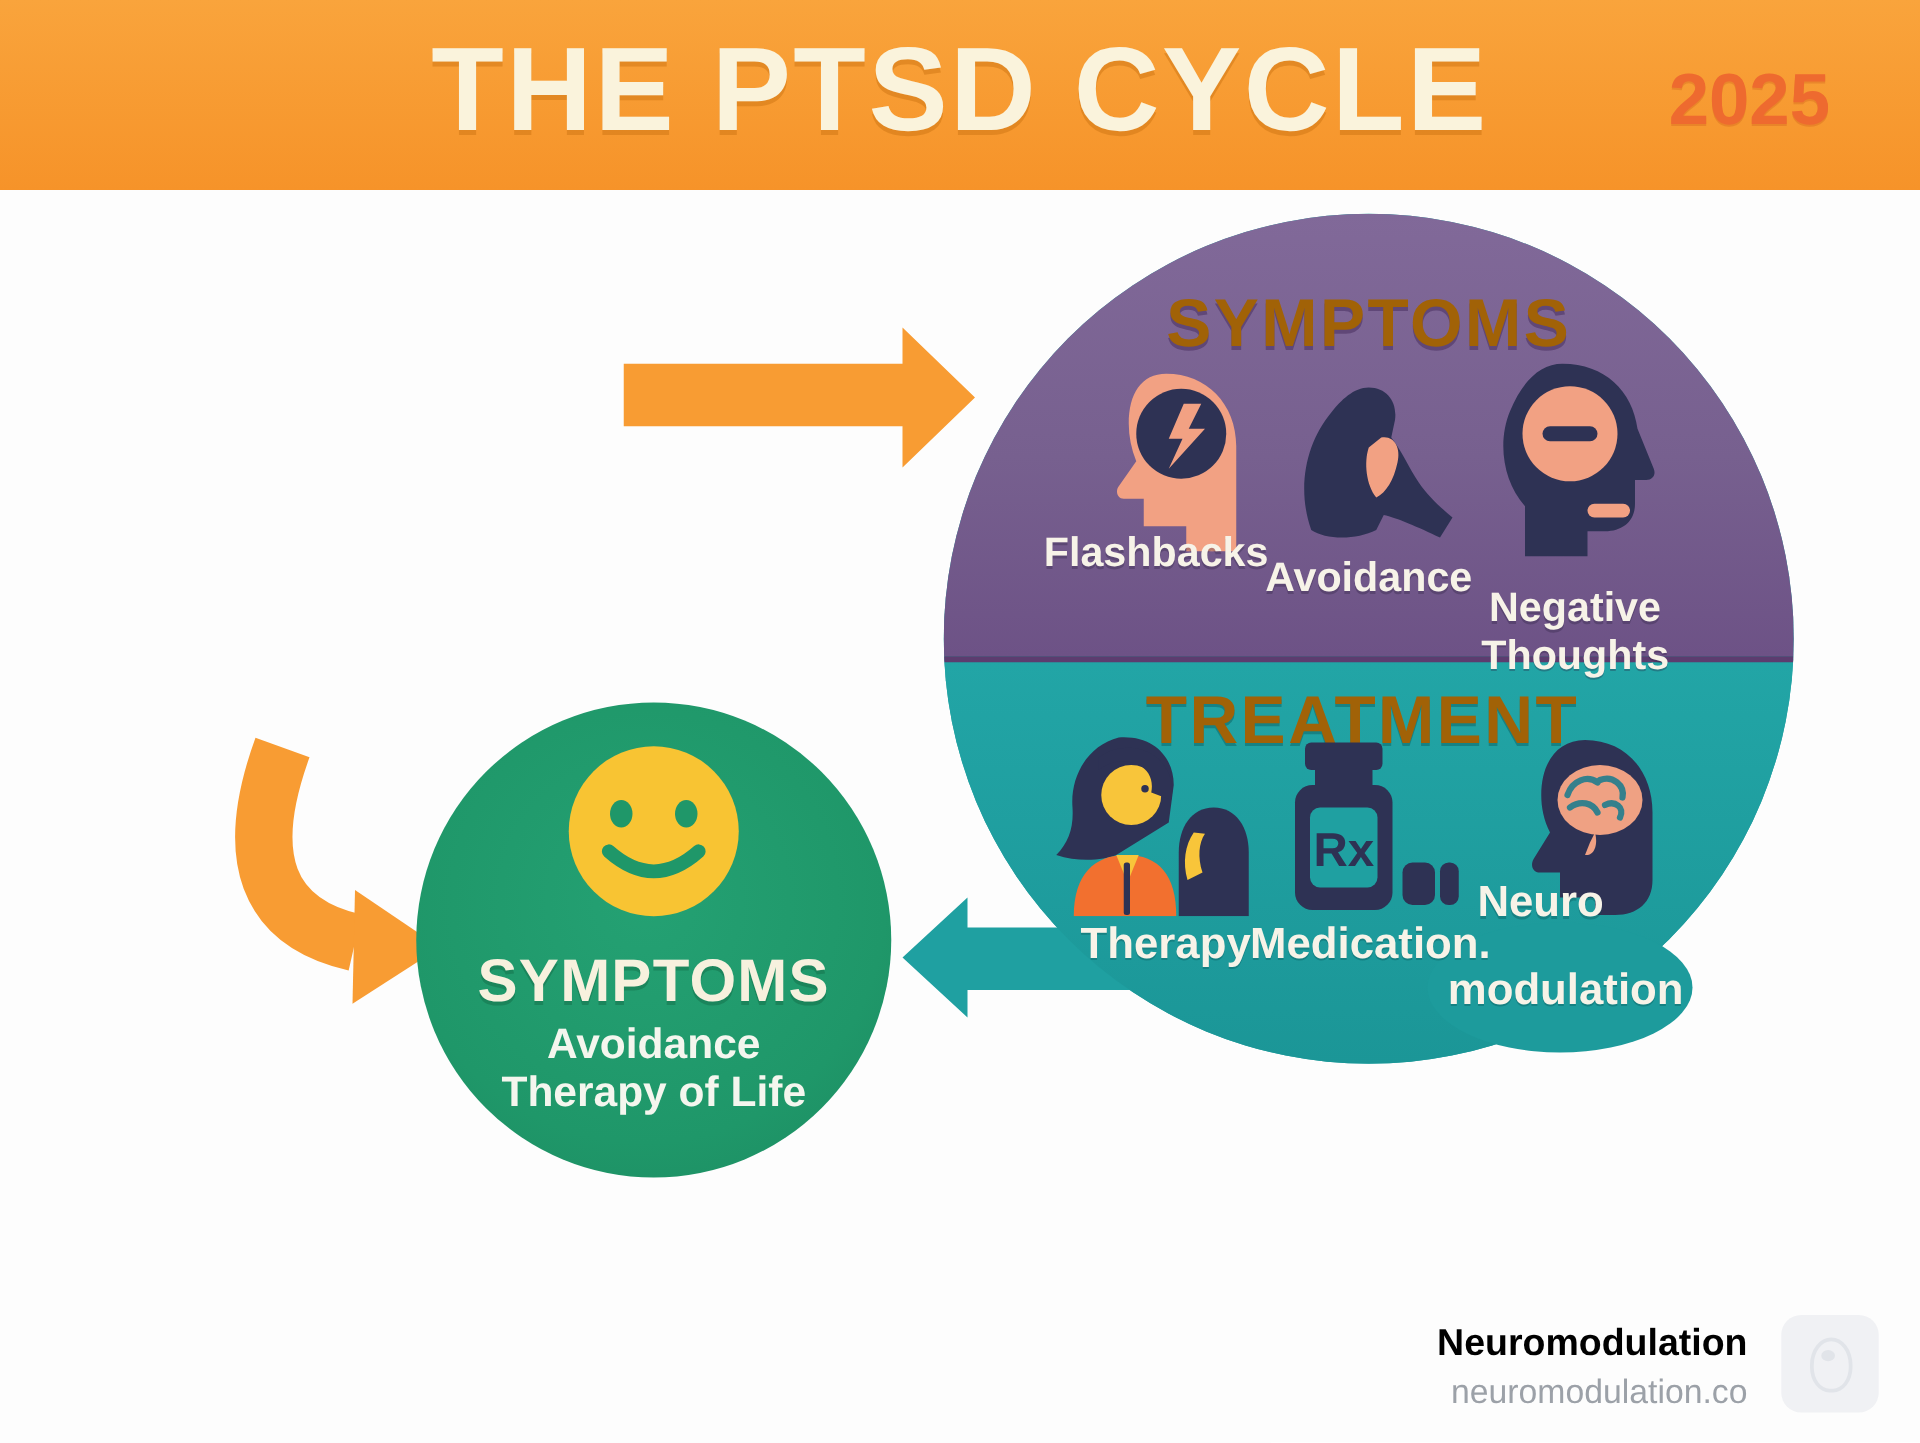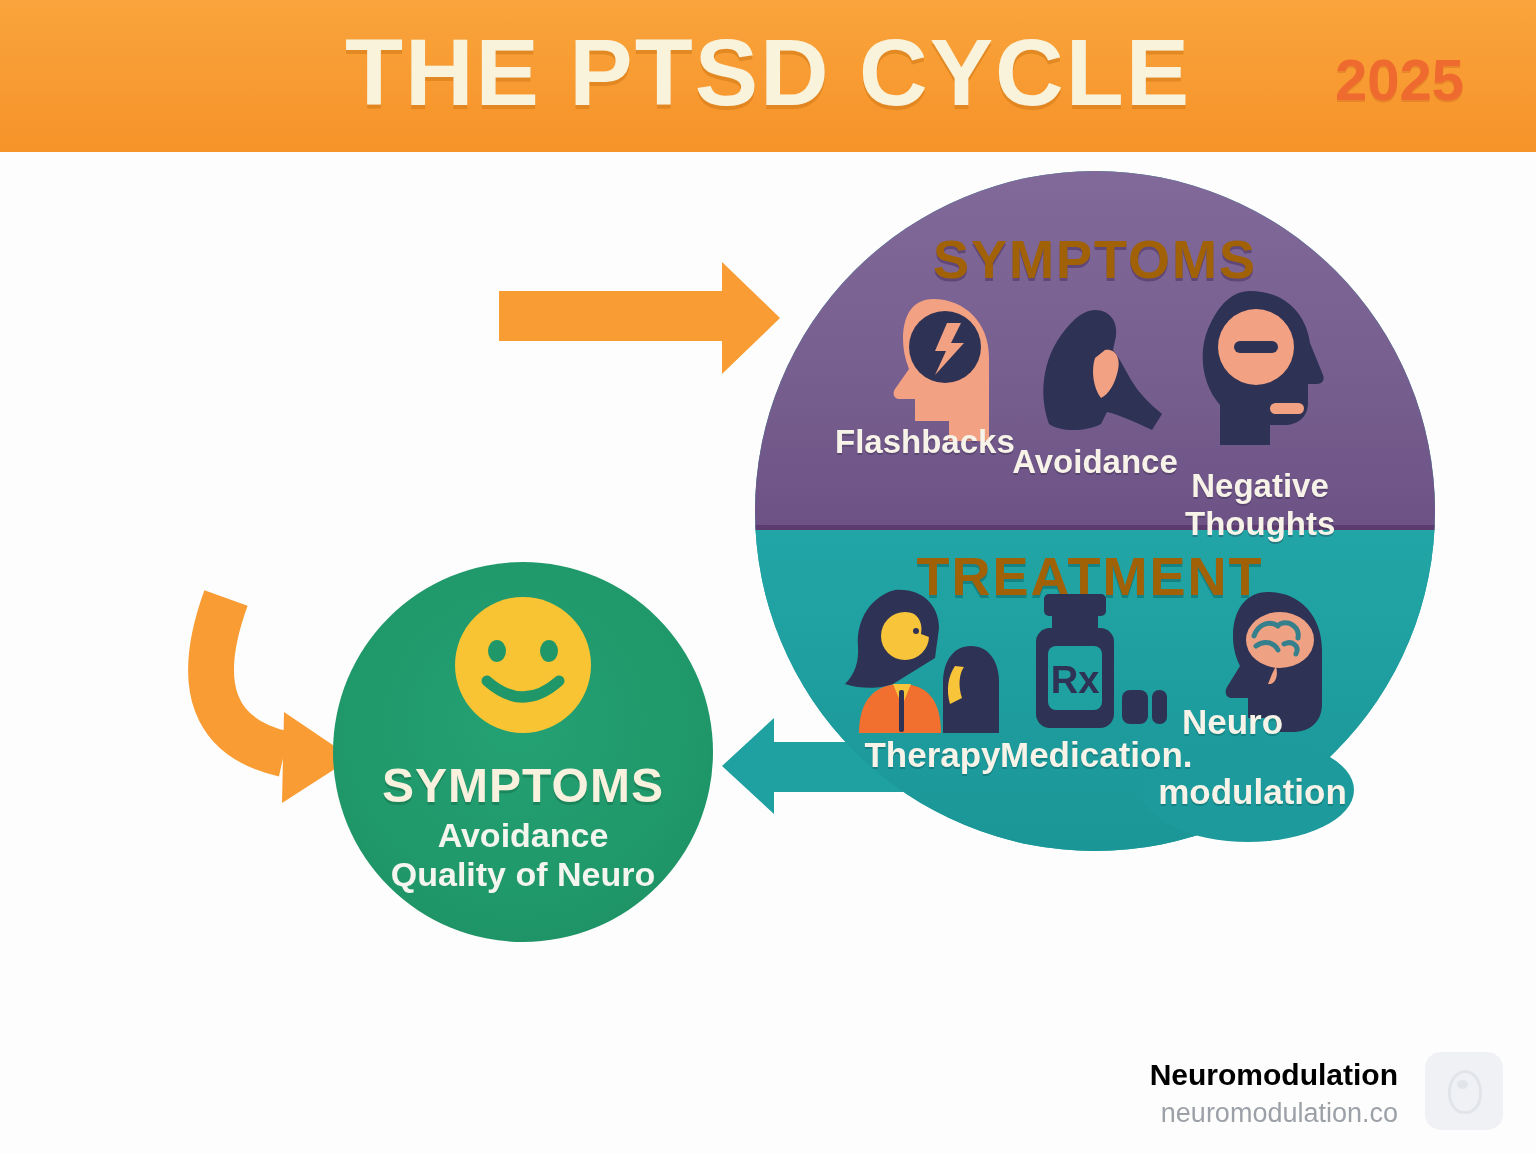--- a/index.html
+++ b/index.html
@@ -166,21 +166,21 @@
       <svg width="140" height="140" viewBox="0 0 140 140">
         <circle cx="70" cy="70" r="68" fill="#f8c433"></circle>
         <ellipse cx="44" cy="56" rx="9" ry="11" fill="#1f9769"></ellipse>
         <ellipse cx="96" cy="56" rx="9" ry="11" fill="#1f9769"></ellipse>
         <path d="M34 86 Q70 118 106 86" fill="none" stroke="#1f9769" stroke-width="11" stroke-linecap="round"></path>
       </svg>
     </div>
     <div class="recovery-title">SYMPTOMS</div>
     <div class="recovery-sub">
       <span>Avoidance</span><br>
-      <span>Quality of Neuro</span>
+      <span>Therapy of Life</span>
     </div>
   </div>
 
   <div class="footer-brand">
     <div class="brand-name">Neuromodulation</div>
     <div class="brand-url">neuromodulation.co</div>
   </div>
   <div class="logo-tile">
     <div class="mascot"></div>
   </div>

